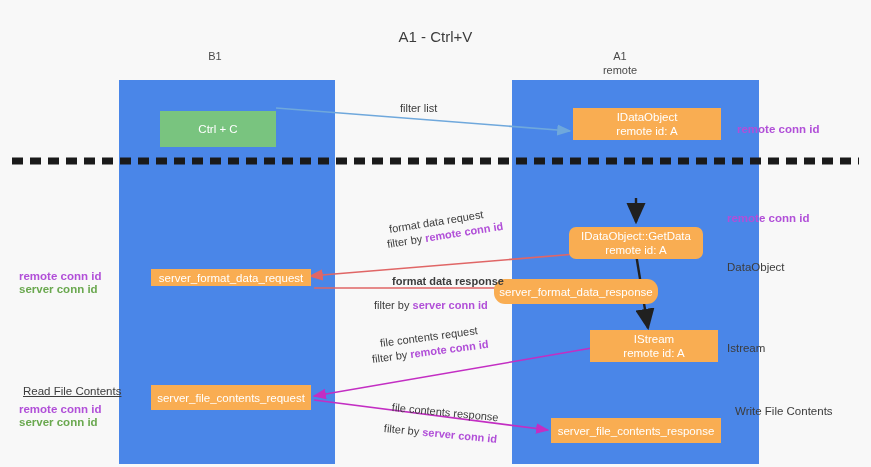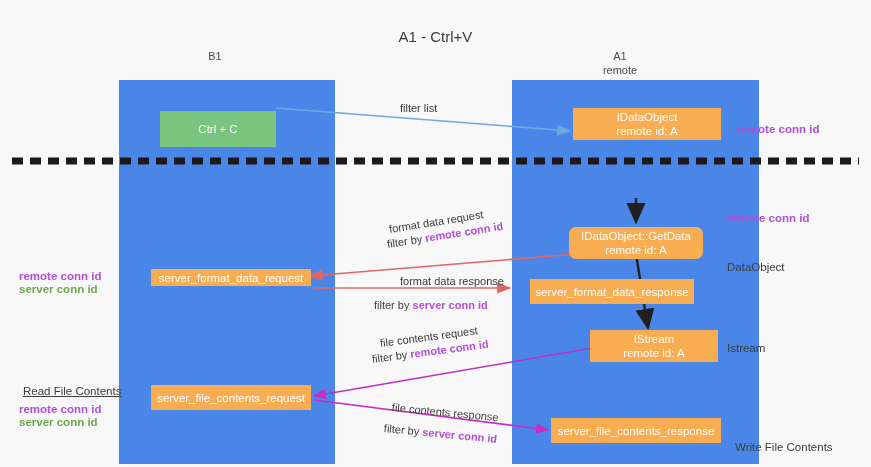--- a/index.html
+++ b/index.html
@@ -157,21 +157,21 @@
 
   <div class="node orange" style="left:569px; top:227px; width:134px; height:32px;border-radius:7px;">
     <div>IDataObject::GetData</div>
     <div class="ln2">remote id: A</div>
   </div>
 
   <div class="node orange" style="left:151px; top:269px; width:160px; height:17px;">
     <div>server_format_data_request</div>
   </div>
 
-  <div class="node orange" style="left:530px; top:279px; width:164px; height:25px;">
+  <div class="node orange" style="left:494px; top:279px; width:164px; height:25px;border-radius:11px;">
     <div>server_format_data_response</div>
   </div>
 
   <div class="node orange" style="left:590px; top:330px; width:128px; height:32px;">
     <div>IStream</div>
     <div class="ln2">remote id: A</div>
   </div>
 
   <div class="node orange" style="left:551px; top:418px; width:170px; height:25px;">
     <div>server_file_contents_response</div>
@@ -181,40 +181,40 @@
     <div>server_file_contents_request</div>
   </div>
 
   <div class="elabel" style="left:400px; top:101px;">filter list</div>
 
   <div class="elabel rot-up" style="left:389px; top:222px;">format data request</div>
   <div class="elabel rot-up" style="left:387px; top:237px;">
     <span>filter by </span><span class="purple">remote conn id</span>
   </div>
 
-  <div class="elabel" style="left:400px; top:274px;">format data response</div>
+  <div class="elabel" style="left:392px; top:274px;font-weight:bold;">format data response</div>
   <div class="elabel" style="left:374px; top:298px;">
     <span>filter by </span><span class="purple">server conn id</span>
   </div>
 
   <div class="elabel rot-up2" style="left:380px; top:336px;">file contents request</div>
   <div class="elabel rot-up2" style="left:372px; top:352px;">
     <span>filter by </span><span class="purple">remote conn id</span>
   </div>
 
   <div class="elabel rot-dn" style="left:392px; top:400px;">file contents response</div>
   <div class="elabel rot-dn" style="left:384px; top:421px;">
     <span>filter by </span><span class="purple">server conn id</span>
   </div>
 
   <div class="ann bold-purple" style="left:737px; top:122px;">remote conn id</div>
   <div class="ann bold-purple" style="left:727px; top:211px;">remote conn id</div>
   <div class="ann" style="left:727px; top:236px;margin-top:24px;">DataObject</div>
   <div class="ann" style="left:727px; top:341px;">Istream</div>
-  <div class="ann" style="left:735px; top:440px;">Write File Contents</div>
+  <div class="ann" style="left:735px; top:404px;">Write File Contents</div>
 
   <div class="ann bold-purple" style="left:19px; top:269px;">remote conn id</div>
   <div class="ann bold-green" style="left:19px; top:282px;">server conn id</div>
 
   <div class="ann" style="left:23px; top:384px;text-decoration:underline;">Read File Contents</div>
   <div class="ann bold-purple" style="left:19px; top:402px;">remote conn id</div>
   <div class="ann bold-green" style="left:19px; top:415px;">server conn id</div>
 
 </div>
 

